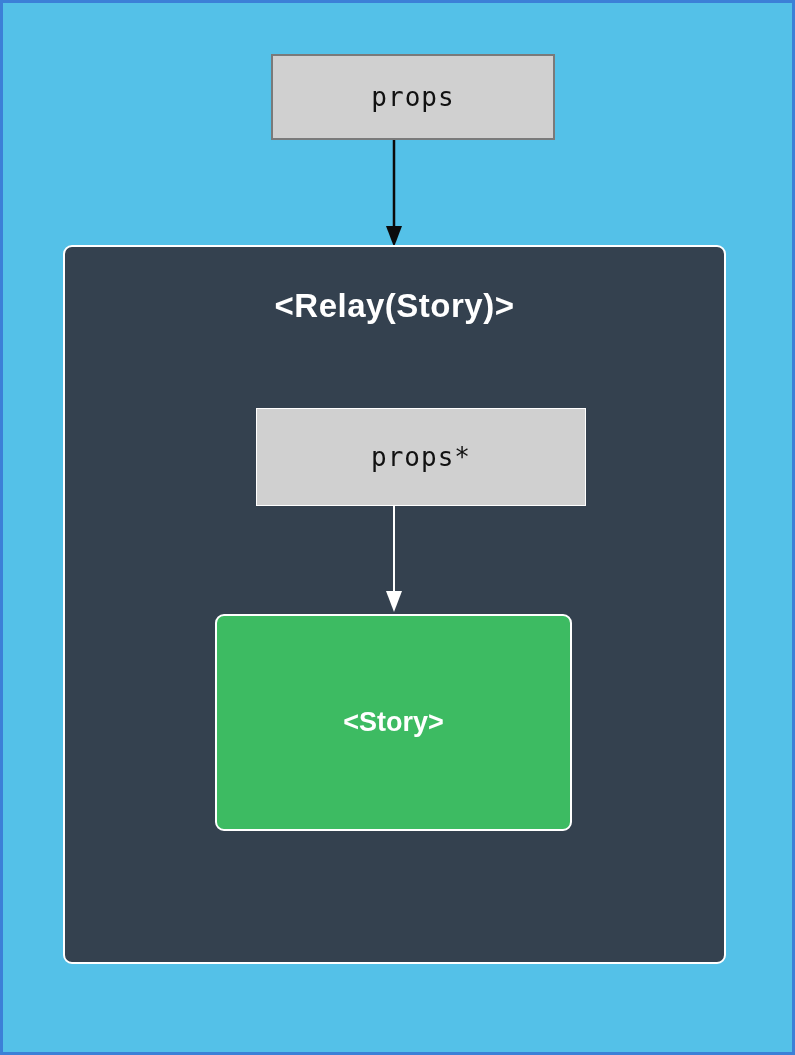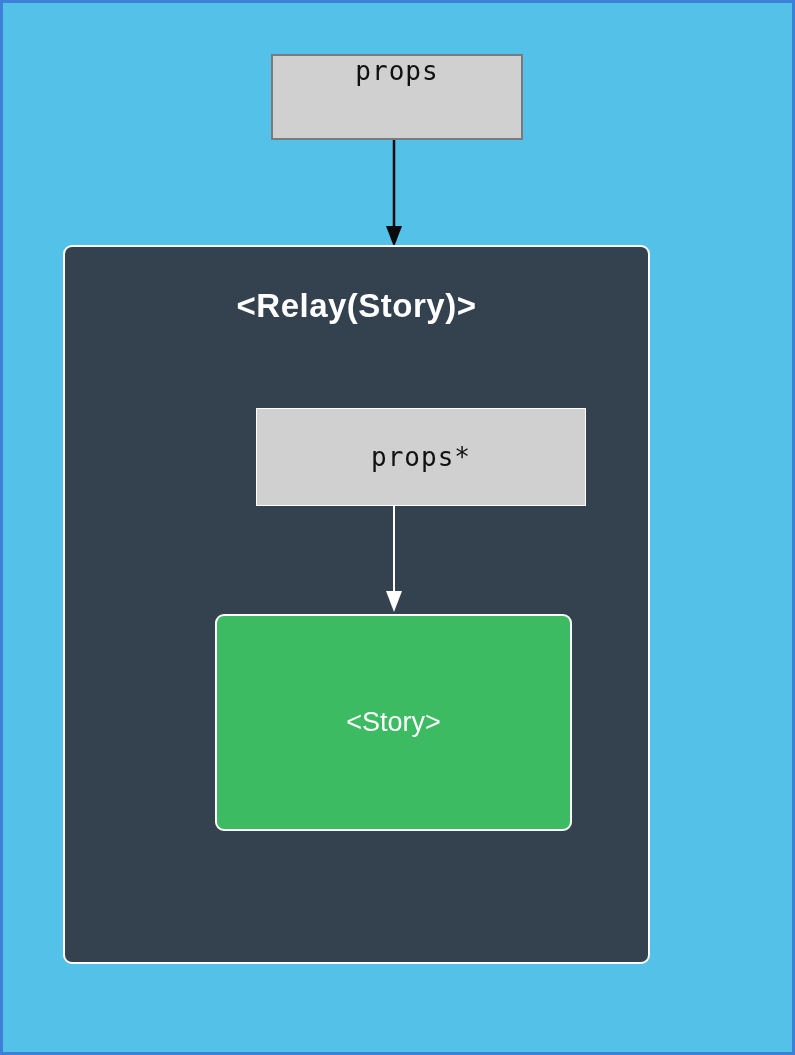--- a/index.html
+++ b/index.html
@@ -19,41 +19,41 @@
     font-family: "DejaVu Sans Mono", "Liberation Mono", monospace;
     font-size: 26px;
     color: #111111;
     letter-spacing: 1px;
   }
 
   .props-box {
     position: absolute;
     left: 268px;
     top: 51px;
-    width: 252px;
+    width: 284px;
     height: 86px;
     background: #d0d0d0;
     border: 2px solid #7a7a7a;
     display: flex;
-    align-items: flex-start;
+    align-items: center;
     justify-content: center;
   }
 
   .arrow-svg {
     position: absolute;
     display: block;
   }
   .arrow-black { left: 375px; top: 137px; }
   .arrow-white { left: 375px; top: 503px; }
 
   .relay-container {
     position: absolute;
     left: 60px;
     top: 242px;
-    width: 587px;
+    width: 663px;
     height: 719px;
     background: #34414f;
     border: 2px solid #ffffff;
     border-radius: 9px;
   }
 
   .relay-title {
     margin-top: 40px;
     text-align: center;
     color: #ffffff;
@@ -85,21 +85,21 @@
     border: 2px solid #ffffff;
     border-radius: 9px;
     display: flex;
     align-items: center;
     justify-content: center;
   }
 
   .story-label {
     color: #ffffff;
     font-size: 27px;
-    font-weight: normal;
+    font-weight: bold;
   }
 </style>
 </head>
 <body>
 
 <div class="page">
 
   <div class="props-box">
     <span class="box-label-mono">props</span>
   </div>

